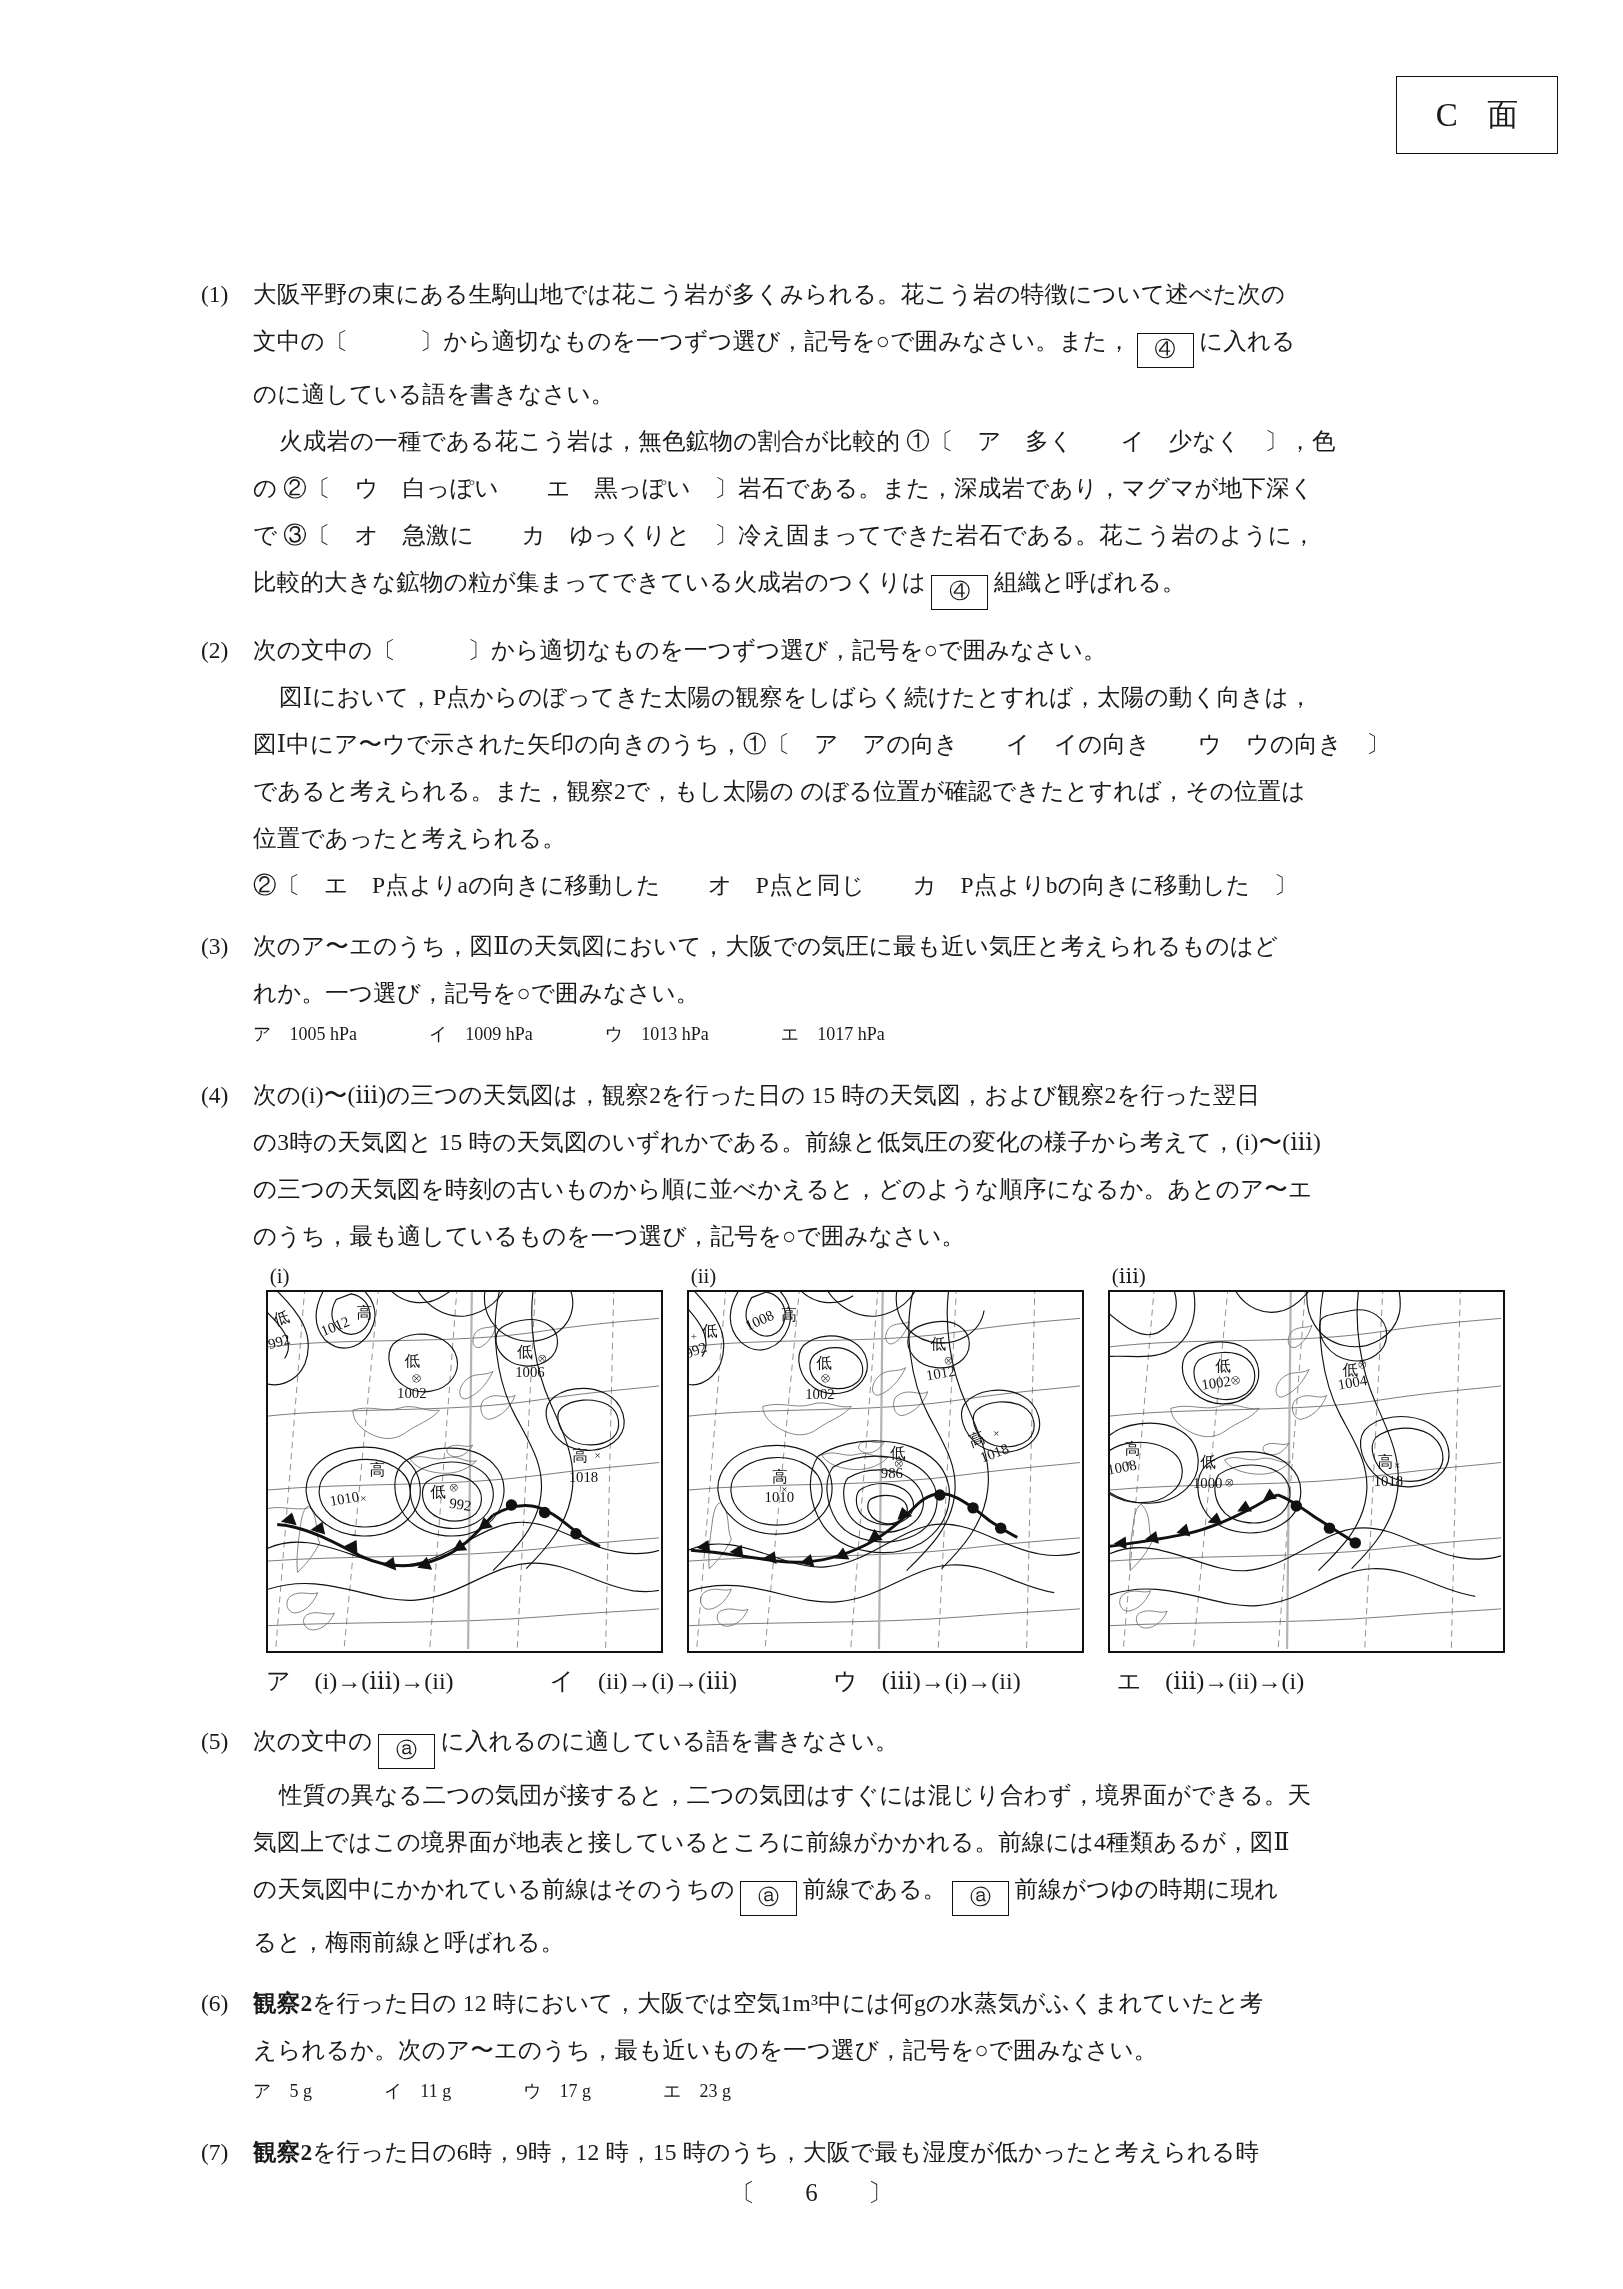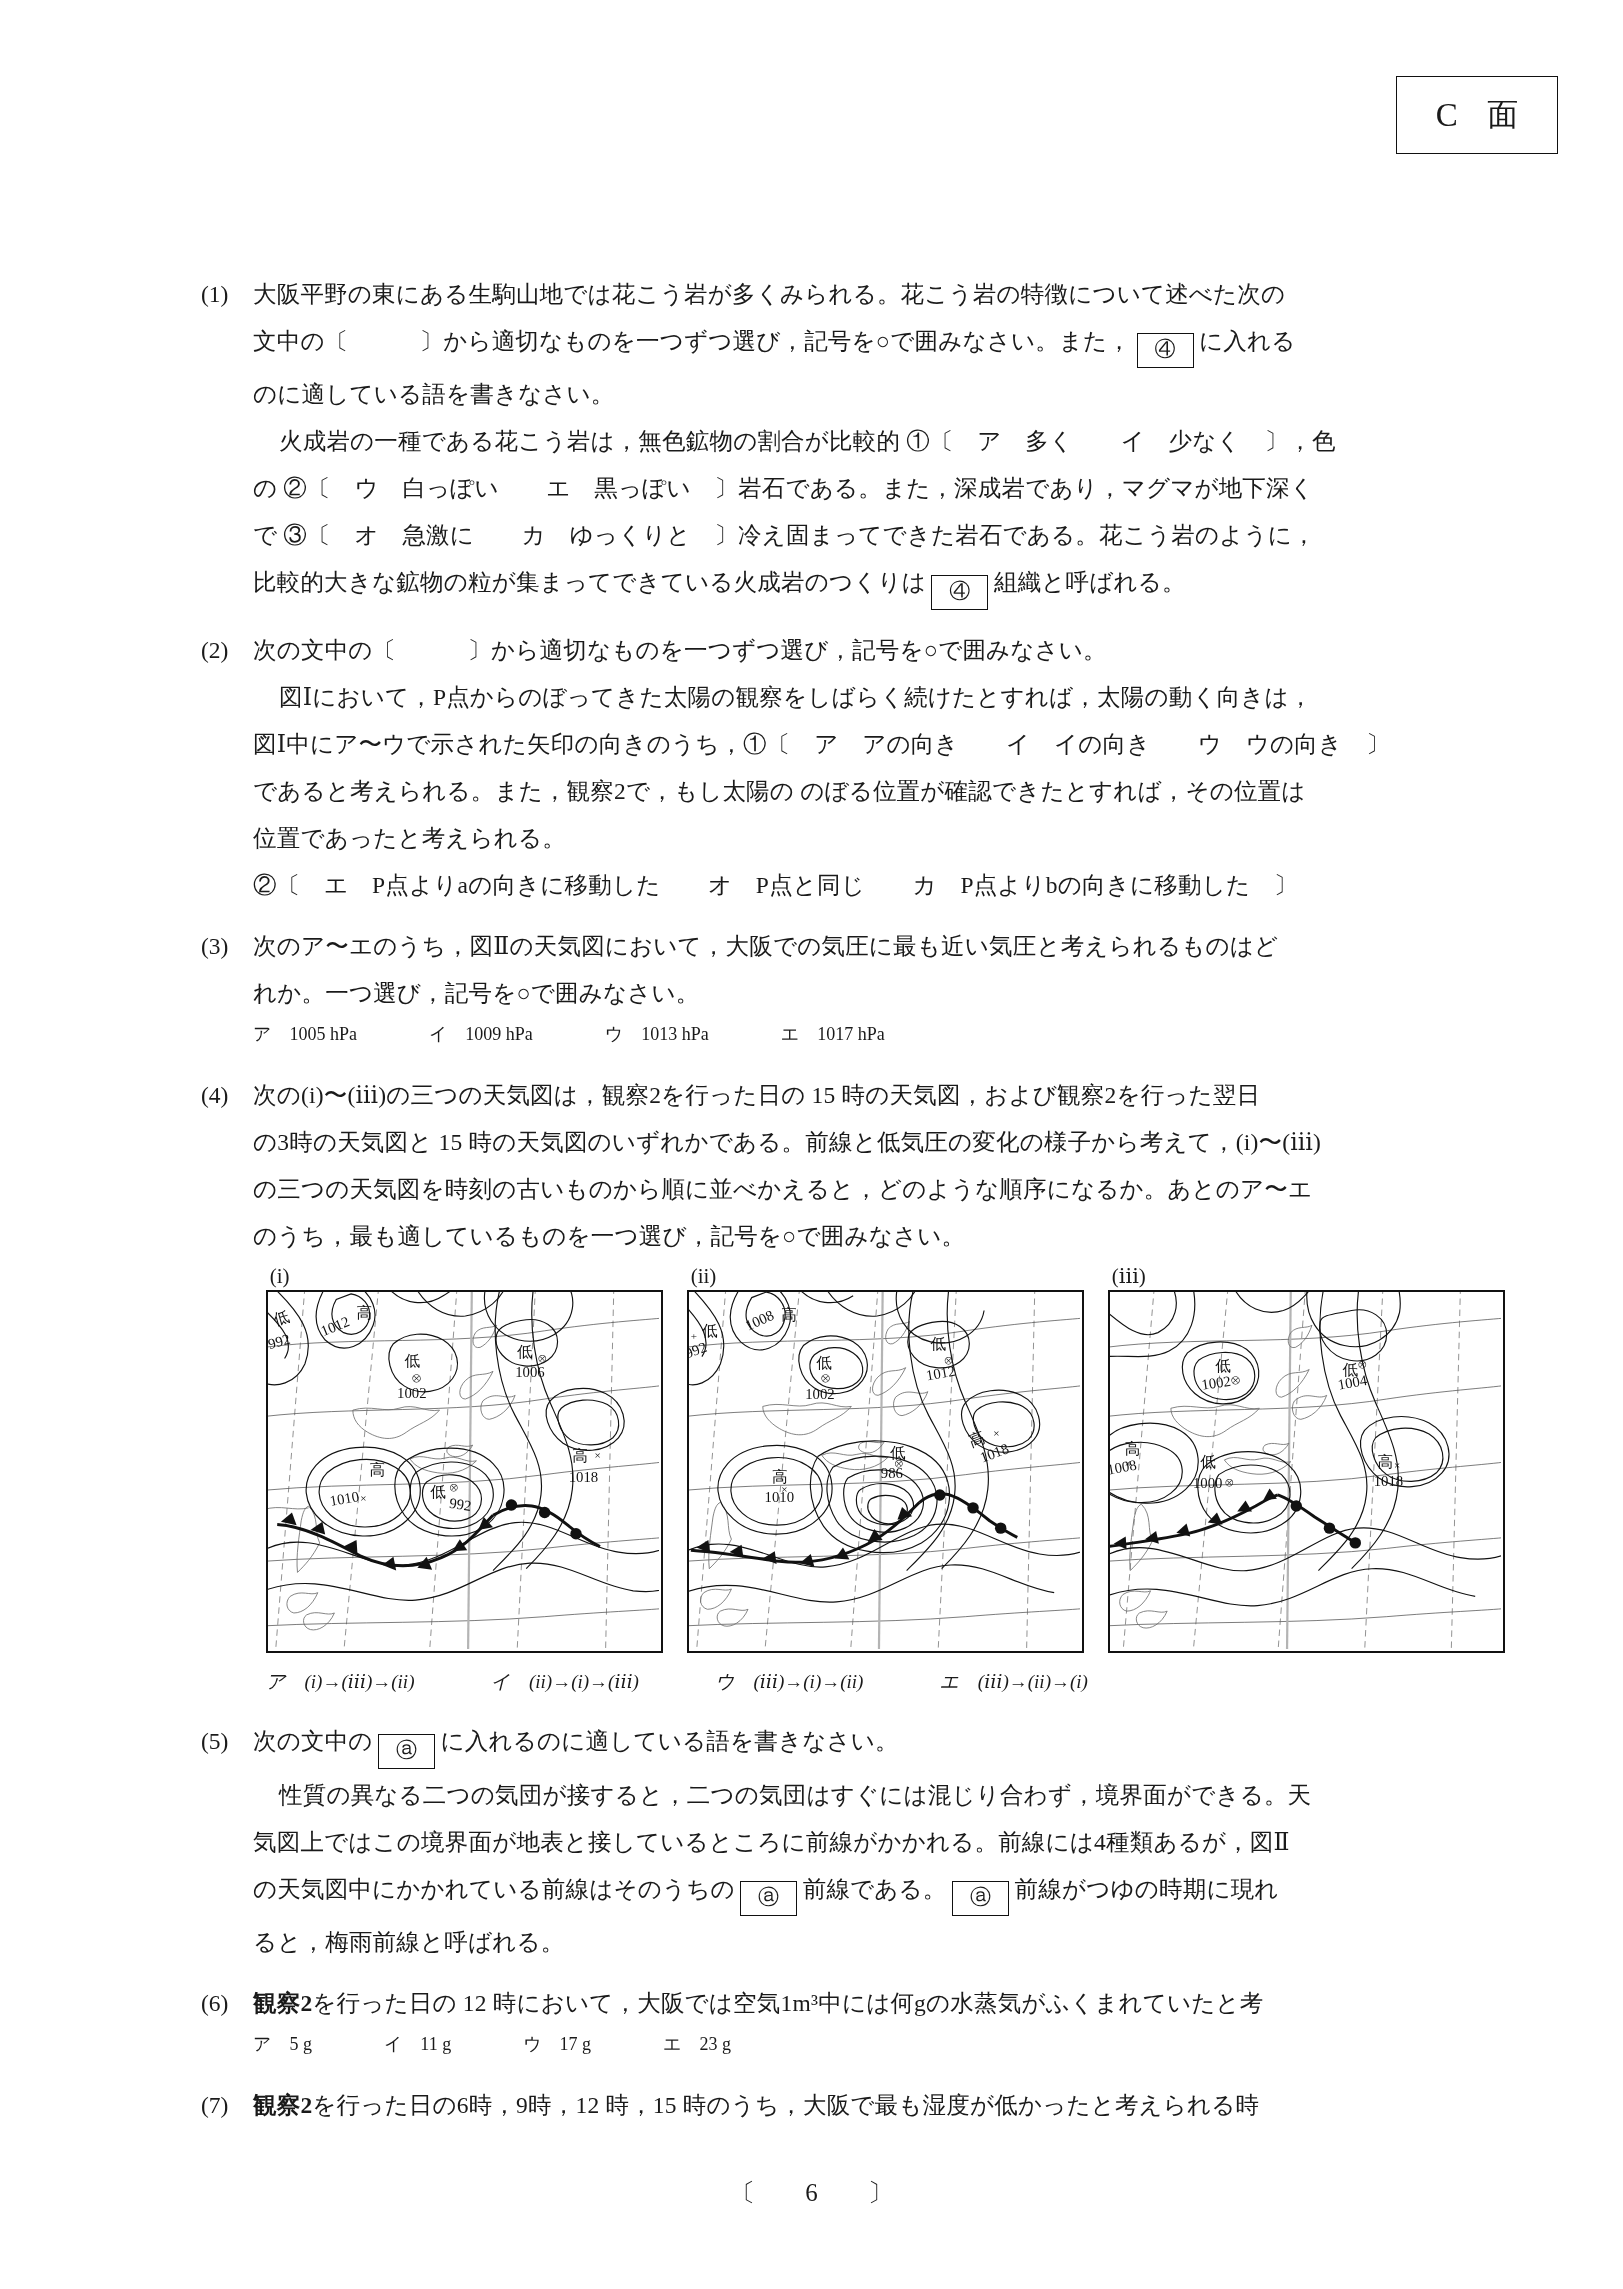--- a/index.html
+++ b/index.html
@@ -116,24 +116,23 @@
     width: 397px;
     height: 363px;
     background: #fff;
     overflow: hidden;
   }
   .map-frame svg { display: block; }
 
   .map-answers {
     margin-top: 9.2px;
     margin-left: 13px;
-    font-size: 19px;
+    font-size: 24px;
     line-height: 39px;
     white-space: pre;
-    font-style: italic;
   }
 
   
   #footer {
     position: absolute;
     left: 0;
     right: 0;
     top: 2176px;
     text-align: center;
     font-size: 25px;
@@ -519,20 +518,21 @@
       <div class="line">気図上ではこの境界面が地表と接しているところに前線がかかれる。前線には4種類あるが，図Ⅱ</div>
       <div class="line"><span>の天気図中にかかれている前線はそのうちの</span><span class="abox">ⓐ</span><span>前線である。</span><span class="abox">ⓐ</span><span>前線がつゆの時期に現れ</span></div>
       <div class="line">ると，梅雨前線と呼ばれる。</div>
     </div>
   </div>
 
   <div class="qblock">
     <div class="qnum">(6)</div>
     <div class="qbody">
       <div class="line"><span class="b">観察2</span><span>を行った日の 12 時において，大阪では空気1m³中には何gの水蒸気がふくまれていたと考</span></div>
+      <div class="line">えられるか。次のア〜エのうち，最も近いものを一つ選び，記号を○で囲みなさい。</div>
       <div class="options">ア　5 g　　　　イ　11 g　　　　ウ　17 g　　　　エ　23 g</div>
     </div>
   </div>
 
   <div class="qblock">
     <div class="qnum">(7)</div>
     <div class="qbody">
       <div class="line"><span class="b">観察2</span><span>を行った日の6時，9時，12 時，15 時のうち，大阪で最も湿度が低かったと考えられる時</span></div>
     </div>
   </div>

